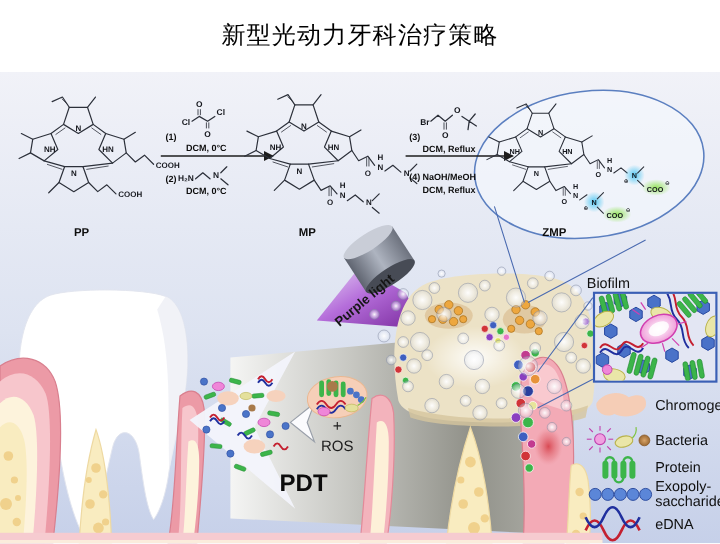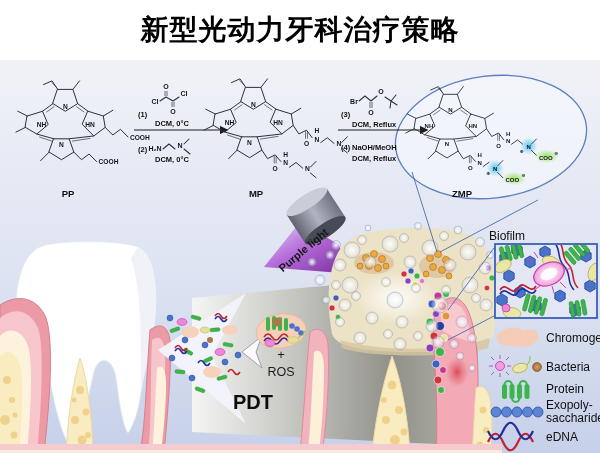--- a/index.html
+++ b/index.html
@@ -1,20 +1,20 @@
 <!DOCTYPE html>
 <html><head>
 <meta charset="utf-8">
 <style>
   html,body{margin:0;padding:0;background:#fff}
   .canvas{position:relative;width:600px;height:453px;background:#ffffff;overflow:hidden;
           font-family:"Liberation Sans","DejaVu Sans",sans-serif}
   .title-block{position:absolute;top:0;left:0;width:600px;height:60px;background:#fff;
                display:flex;flex-direction:column;justify-content:center;text-align:center}
-  .title-line{font-size:28px;font-weight:bold;color:#000;line-height:1.35;letter-spacing:1px}
+  .title-line{font-size:20px;font-weight:normal;color:#000;line-height:1.35;letter-spacing:1px}
   svg.art{position:absolute;top:60px;left:0;display:block}
   svg text{font-family:"Liberation Sans","DejaVu Sans",sans-serif}
   .chem{stroke:#2c303a;stroke-width:1.05;fill:none;stroke-linecap:round;stroke-linejoin:round}
   .tick{stroke:#2c303a;stroke-width:.7;fill:none}
   .atom{stroke:none;fill:#14161c;font-size:7px;font-weight:700;text-anchor:middle}
   .atomS{stroke:none;fill:#14161c;font-size:5.5px;font-weight:700;text-anchor:middle}
   .atomL{stroke:none;fill:#14161c;font-size:7px;font-weight:700;text-anchor:start}
   .cond{stroke:none;fill:#0e0e0e;font-size:7.5px;font-weight:700;text-anchor:start}
   .clbl{stroke:none;fill:#0e0e0e;font-size:9.5px;font-weight:700;text-anchor:middle}
   .legtxt{stroke:none;fill:#101010;font-size:12px;text-anchor:start}

